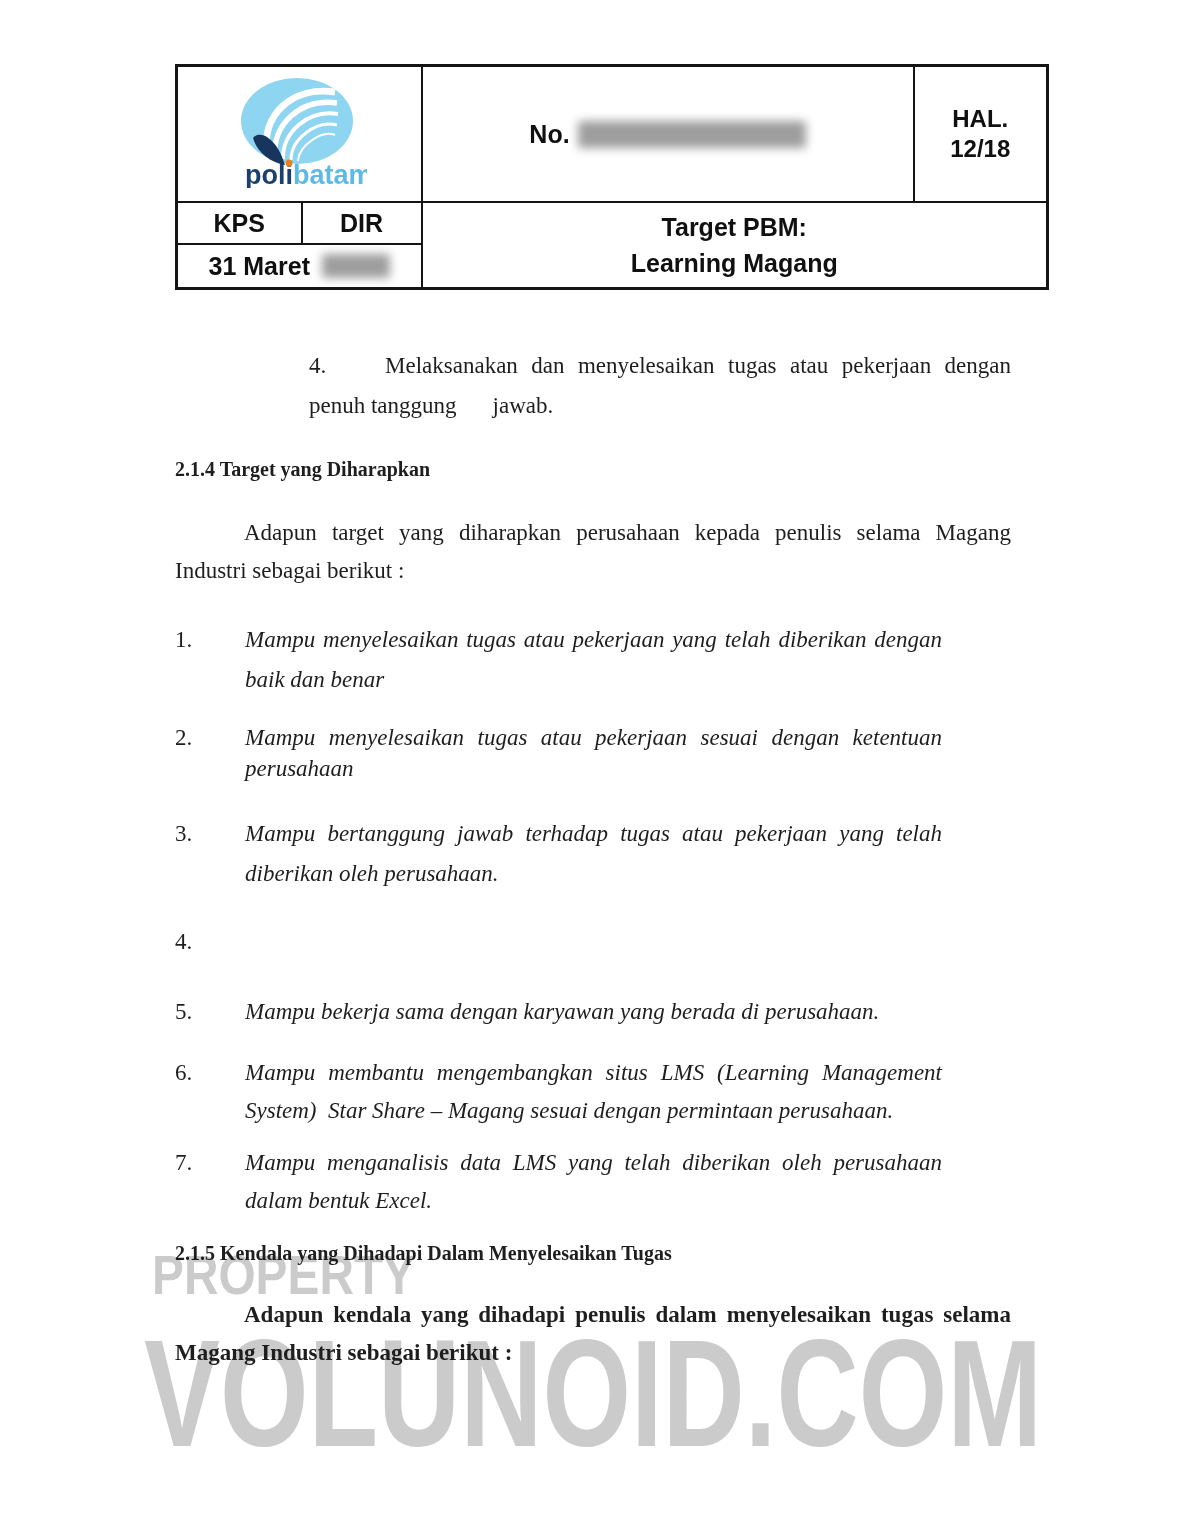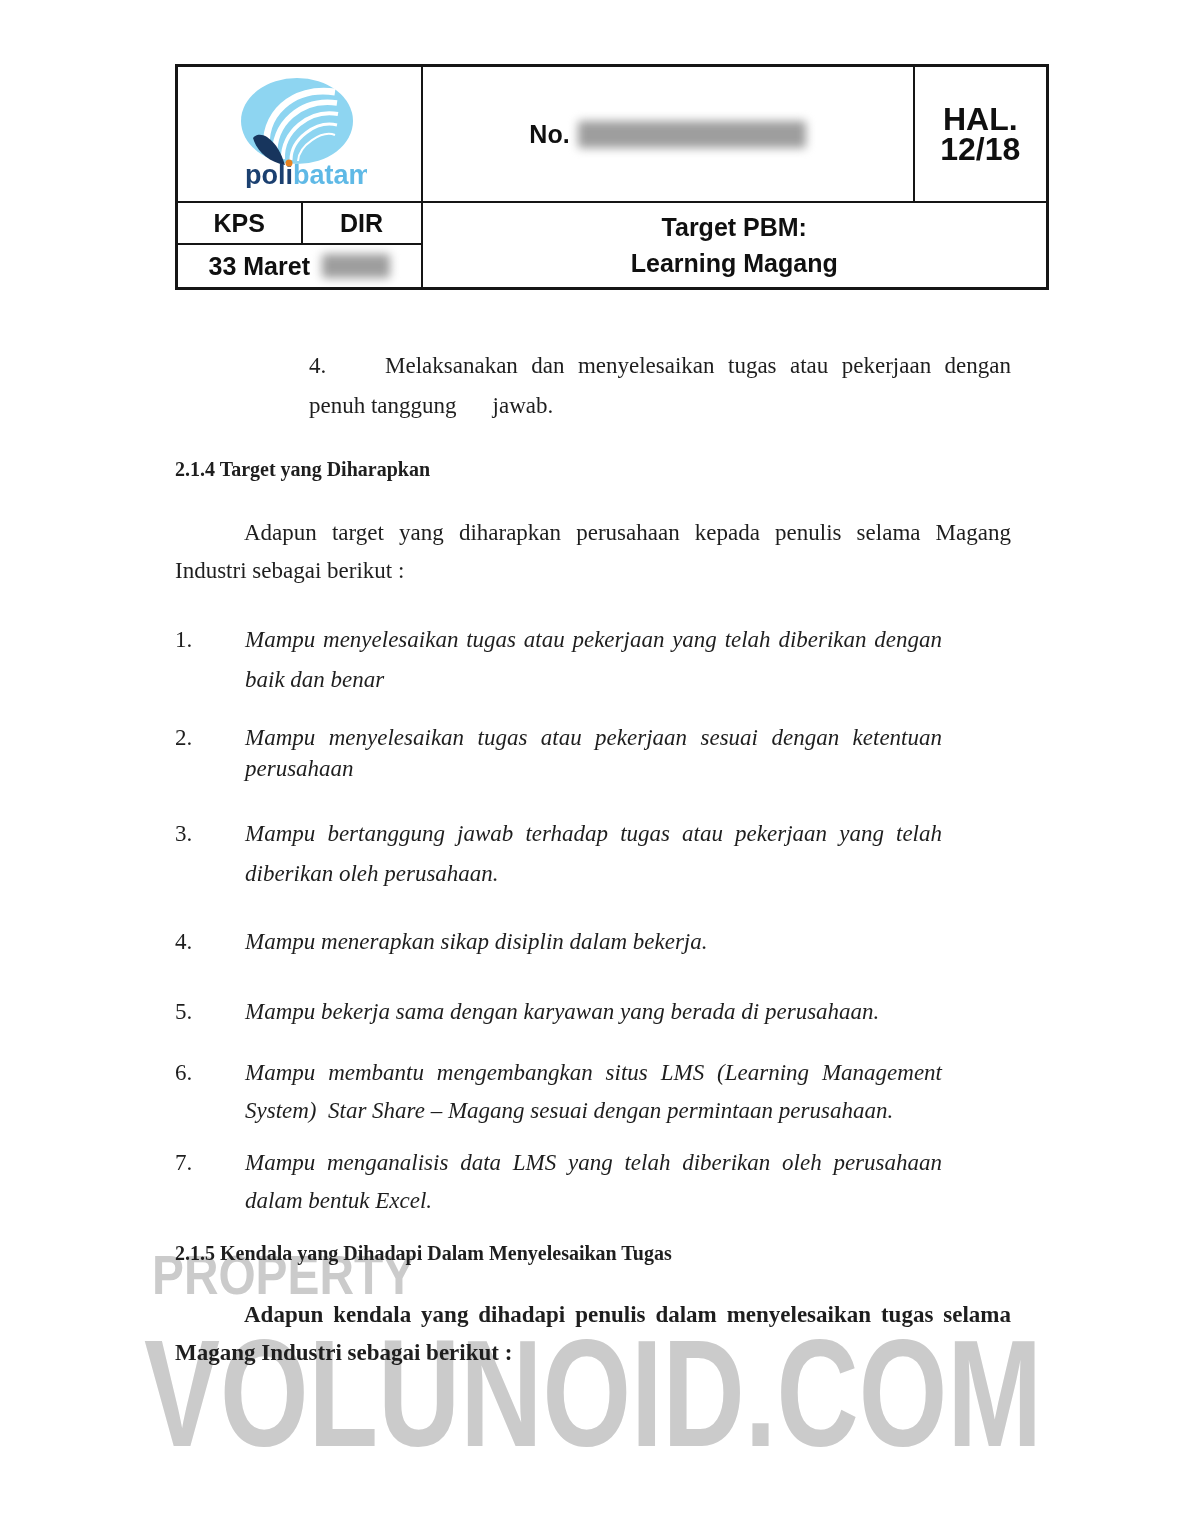--- a/index.html
+++ b/index.html
@@ -23,21 +23,21 @@
     font-family:"Liberation Sans","DejaVu Sans",sans-serif;
     font-weight:bold; color:#101010;
   }
   table.doc-header td {
     border:2px solid #151515;
     text-align:center; vertical-align:middle; padding:0;
   }
   table.doc-header { border:3px solid #151515; }
   td.logo-cell   { height:134px; }
   td.no-cell     { font-size:25px; }
-  td.hal-cell    { font-size:32px; line-height:30px; }
+  td.hal-cell    { font-size:24px; line-height:30px; }
   td.kps-cell, td.dir-cell { height:40px; font-size:25px; }
   td.date-cell   { height:42px; font-size:25px; }
   td.fmt-cell    { font-size:25px; line-height:36px; }
   .redact {
     display:inline-block; background:#9e9e9e;
     filter:blur(5px); border-radius:2px; vertical-align:-5px;
   }
   .redact-no   { width:228px; height:27px; margin-left:8px; }
   .redact-year { width:68px;  height:24px; margin-left:12px; vertical-align:-3px; }
 
@@ -119,21 +119,21 @@
       <tr>
         <td class="kps-cell">KPS</td>
         <td class="dir-cell">DIR</td>
         <td colspan="2" rowspan="2" class="fmt-cell">
           <div>Target PBM:</div>
           <div>Learning Magang</div>
         </td>
       </tr>
       <tr>
         <td colspan="2" class="date-cell">
-          <span>33 Maret</span><span class="redact redact-year"></span>
+          <span>31 Maret</span><span class="redact redact-year"></span>
         </td>
       </tr>
     </tbody>
       </table>
 
     <div class="prior-item">
       <div class="jline"><span class="pnum">4.</span><span>Melaksanakan dan menyelesaikan tugas atau pekerjaan dengan</span></div>
       <div><span>penuh tanggung</span><span class="gap36"></span><span>jawab.</span></div>
     </div>
 
@@ -163,23 +163,20 @@
     <div class="list-item li3">
       <span class="num">3.</span>
       <div class="itext">
         <div class="jline">Mampu bertanggung jawab terhadap tugas atau pekerjaan yang telah</div>
         <div>diberikan oleh perusahaan.</div>
       </div>
     </div>
 
     <div class="list-item li4">
       <span class="num">4.</span>
-      <div class="itext">
-        <div>Mampu menerapkan sikap disiplin dalam bekerja.</div>
-      </div>
     </div>
 
     <div class="list-item li5">
       <span class="num">5.</span>
       <div class="itext">
         <div>Mampu bekerja sama dengan karyawan yang berada di perusahaan.</div>
       </div>
     </div>
 
     <div class="list-item li6">

